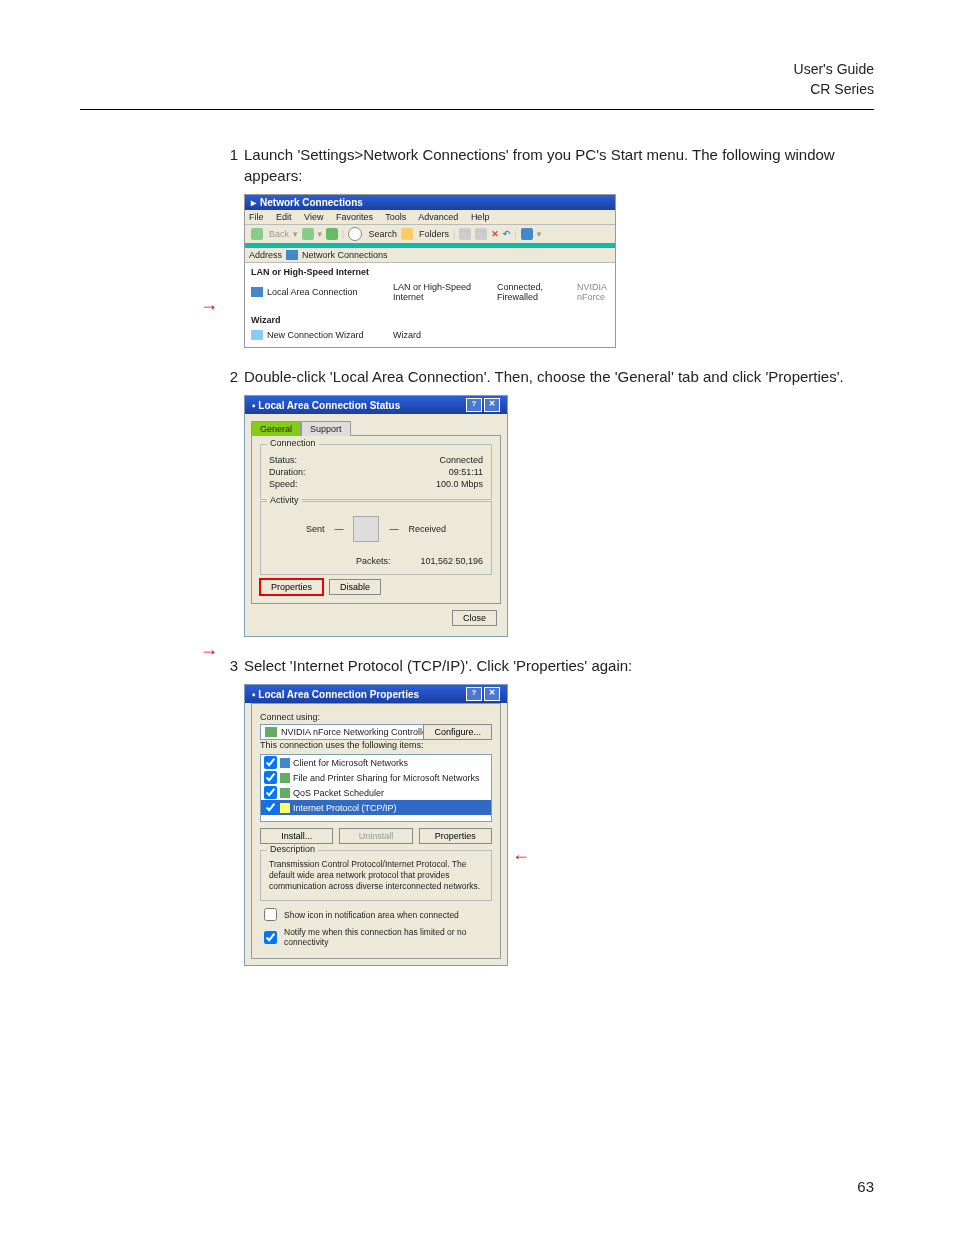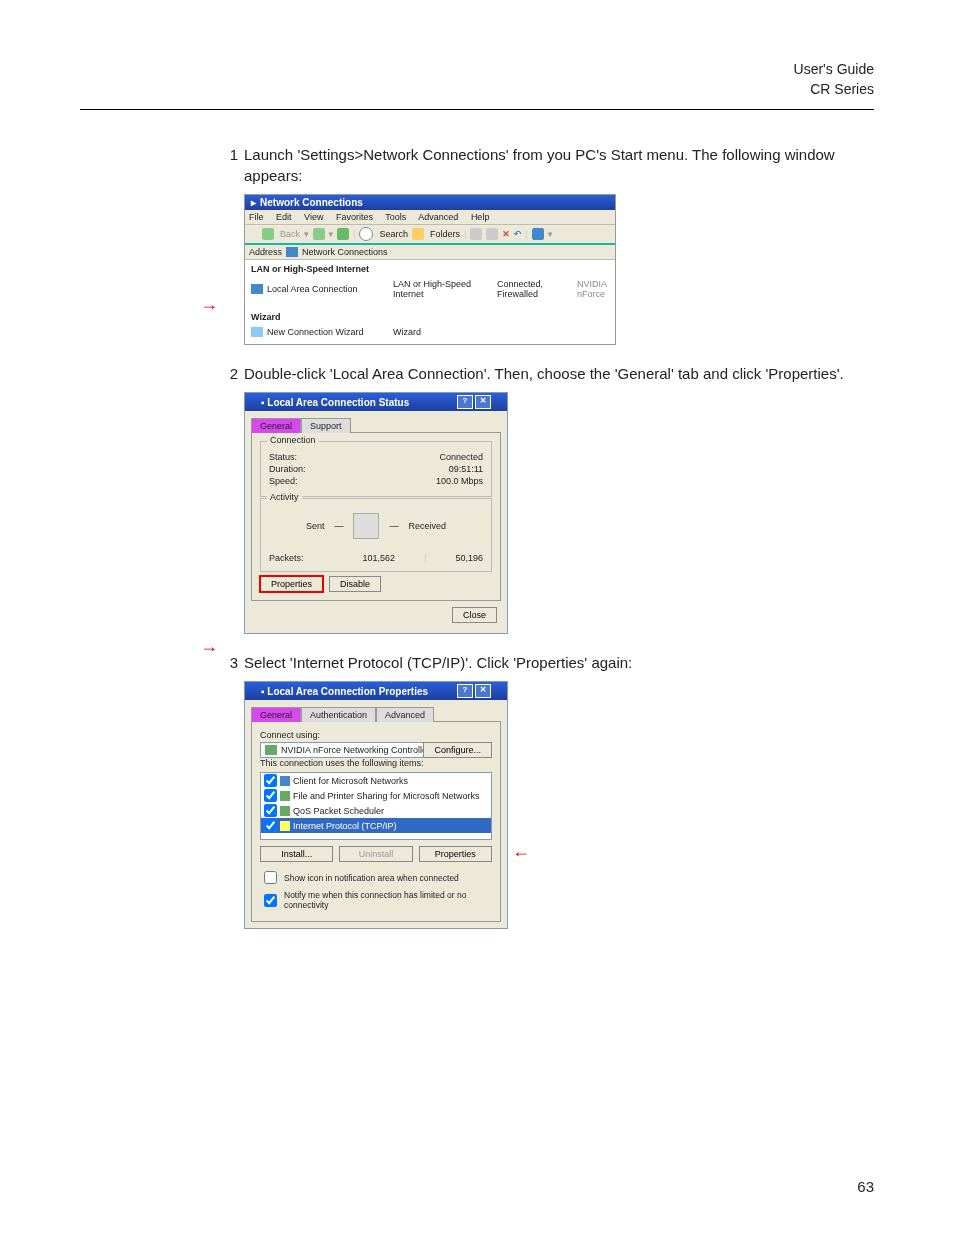--- a/index.html
+++ b/index.html
@@ -12,46 +12,46 @@
 .step-text{flex:1}
 .fig{position:relative;margin:6px 0 18px 24px}
 .fig .arrow-l{position:absolute;color:#e00;font-size:18px;font-weight:bold}
 .fig .arrow-r{position:absolute;color:#e00;font-size:18px;font-weight:bold}
 
 
 .ss1{width:370px;border:1px solid #999;font-family:Tahoma,Arial,sans-serif;font-size:9px;color:#222}
 .titlebar{background:linear-gradient(#2b5fd9,#1a3fa0);color:#fff;font-weight:bold;padding:2px 6px;font-size:10px}
 .menubar{background:#ece9d8;padding:2px 4px;border-bottom:1px solid #bbb}
 .menubar span{margin-right:10px}
-.toolbar{background:#ece9d8;padding:2px 17px;border-bottom:2px solid #14b8a6;display:flex;align-items:center;gap:4px}
+.toolbar{background:#ece9d8;padding:2px 6px;border-bottom:5px solid #14b8a6;display:flex;align-items:center;gap:4px}
 .toolbar .ic{width:12px;height:12px;border-radius:2px;display:inline-block}
 .toolbar .lbl{margin-left:2px}
 .addrbar{background:#ece9d8;padding:2px 4px;border-bottom:1px solid #bbb;display:flex;align-items:flex-start;gap:4px}
 .listhdr{display:flex;background:#ece9d8;border-bottom:1px solid #999}
 .listhdr div{padding:2px 4px;border-right:1px solid #bbb}
 .col-name{width:130px}.col-type{width:100px}.col-status{width:80px}.col-dev{flex:1}
 .grouprow{font-weight:bold;padding:4px 6px}
 .row{display:flex;padding:1px 6px;align-items:center}
 .row .ic{width:12px;height:10px;margin-right:4px;display:inline-block}
 .row .c1{width:126px}.row .c2{width:104px}.row .c3{width:80px}.row .c4{flex:1;color:#888}
 
 
 .ss2{width:262px;border:1px solid #7f9db9;font-family:Tahoma,Arial,sans-serif;font-size:9px;color:#222;background:#ece9d8}
-.dlg-title{background:linear-gradient(#2b5fd9,#1a3fa0);color:#fff;font-weight:bold;padding:2px 16px;font-size:10px;display:flex;align-items:center;justify-content:space-between}
+.dlg-title{background:linear-gradient(#2b5fd9,#1a3fa0);color:#fff;font-weight:bold;padding:2px 7px;font-size:10px;display:flex;align-items:center;justify-content:space-between}
 .dlg-title .btns{display:flex;gap:2px}
 .dlg-title .wb{width:14px;height:12px;background:#4a78d0;border:1px solid #fff;font-size:8px;text-align:center;line-height:10px}
 .tabs2{padding:6px 6px 0 6px}
-.tabs2 .tab{display:inline-block;padding:2px 8px;border:1px solid #999;border-bottom:none;background:#d946ef;position:relative;top:1px}
+.tabs2 .tab{display:inline-block;padding:2px 8px;border:1px solid #999;border-bottom:none;background:#84cc16;position:relative;top:1px}
 .tabs2 .tab.inactive{background:#ddd}
 .panel2{margin:0 6px 6px 6px;border:1px solid #999;background:#ece9d8;padding:8px}
 .fieldset{border:1px solid #bbb;padding:8px;margin-bottom:1px;position:relative}
 .fieldset .legend{position:absolute;top:-7px;left:6px;background:#ece9d8;padding:0 3px}
 .kv{display:flex;justify-content:space-between;margin:2px 0}
 .activity{display:flex;align-items:center;justify-content:center;gap:10px;margin:6px 0 14px 0}
-.actrow{display:flex;justify-content:space-between;margin-top:6px}
+.actrow{display:flex;justify-content:flex-end;margin-top:6px}
 .btnrow{display:flex;gap:6px;margin-top:4px}
 .wbtn{border:1px solid #888;background:#ece9d8;padding:2px 10px;font-size:9px}
 .wbtn.hl{outline:2px solid #e00;outline-offset:-1px}
 .closebar{text-align:right;padding:0 10px 10px 0}
 
 
 .ss3{width:262px;border:1px solid #7f9db9;font-family:Tahoma,Arial,sans-serif;font-size:9px;color:#222;background:#ece9d8}
 .listbox{border:1px solid #7f9db9;background:#fff;height:66px;overflow:hidden;margin:4px 0}
 .lbitem{display:flex;align-items:center;gap:3px;padding:1px 3px}
 .lbitem input{margin:0}
@@ -209,23 +209,20 @@
     <div class="fig">
       <span class="arrow-r" style="left:268px;top:160px">←</span>
       <div class="ss3">
         <div class="dlg-title">
           <span><span>▪</span> <span>Local Area Connection Properties</span></span>
           <span class="btns">
               <span class="wb">?</span>
               <span class="wb">✕</span>
             </span>
         </div>
-        <div class="tabs2">
-          <span class="tab">General</span><span class="tab inactive">Authentication</span><span class="tab inactive">Advanced</span>
-        </div>
         <div class="panel2">
           <div>Connect using:</div>
           <div class="connectbox">
             <span class="ic" style="background:#6a6;width:12px;height:10px;display:inline-block"></span>
             <span>NVIDIA nForce Networking Controller</span>
           </div>
           <div style="text-align:right;margin-top:-24px;margin-bottom:0"><button class="wbtn">Configure...</button></div>
           <div>This connection uses the following items:</div>
           <div class="listbox">
             <div class="lbitem">
@@ -246,20 +243,24 @@
             <div class="lbitem sel">
                 <input type="checkbox" checked="" style="">
                 <span class="ii" style="background:#ff6"></span>
                 <span>Internet Protocol (TCP/IP)</span>
               </div>
           </div>
           <div class="threebtn">
             <button class="wbtn">Install...</button>
             <button class="wbtn" style="color:#999">Uninstall</button>
             <button class="wbtn">Properties</button>
+          </div>
+          <div class="descbox">
+            <span class="legend">Description</span>
+            <span>Transmission Control Protocol/Internet Protocol. The default wide area network protocol that provides communication across diverse interconnected networks.</span>
           </div>
           <label class="chk">
               <input type="checkbox" style="">
               <span>Show icon in notification area when connected</span>
             </label>
           <label class="chk">
               <input type="checkbox" checked="" style="">
               <span>Notify me when this connection has limited or no connectivity</span>
             </label>
         </div>

